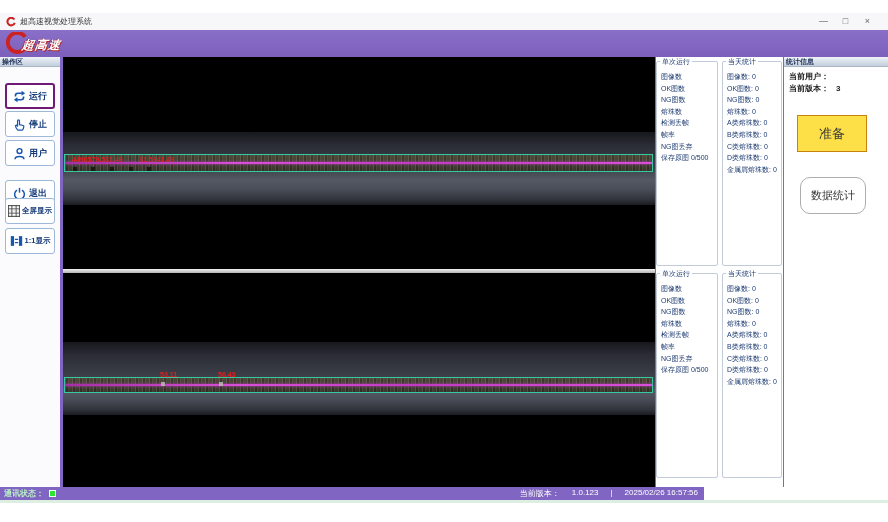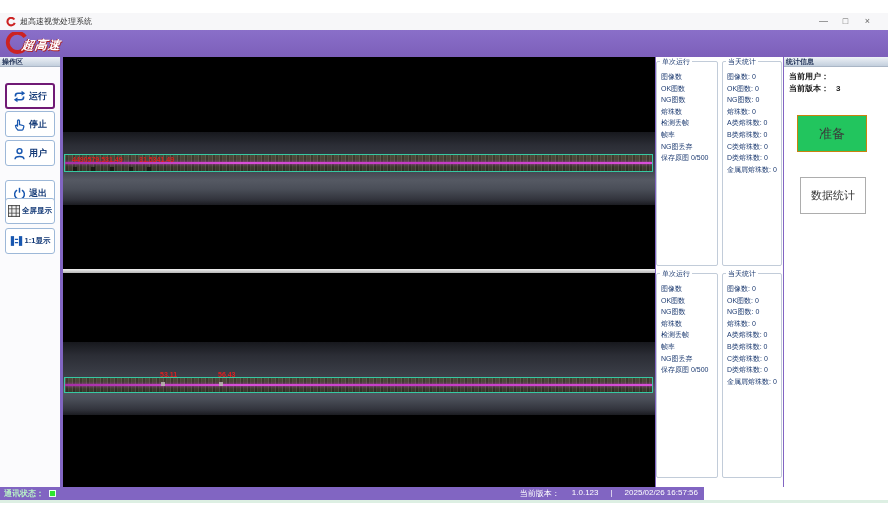--- a/index.html
+++ b/index.html
@@ -65,22 +65,22 @@
   .gb-a { left:0; width:62px; }
   .gb-b { left:66px; width:60px; }
   .gb-h1 { top:4px; height:205px; }
   .gb-h2 { top:216px; height:205px; }
 
   
   .info-panel { position:absolute; left:784px; top:0; width:104px; height:430px; background:#fff; }
   .info-user { position:absolute; left:5px; top:14px; font-size:8px; font-weight:bold; color:#222; white-space:nowrap; }
   .info-recipe { position:absolute; left:5px; top:26px; font-size:8px; font-weight:bold; color:#222; white-space:nowrap; }
   .info-recipe .val { margin-left:7px; }
-  .ready-btn { position:absolute; left:13px; top:58px; width:70px; height:37px; background:#22c55e; border:1px solid #c9830d; font-size:13px; color:#3a3a3a; font-family:inherit; cursor:default; }
-  .data-btn { position:absolute; left:16px; top:120px; width:66px; height:37px; background:#fff; border:1px solid #adadad; border-radius:0; font-size:11px; color:#333; font-family:inherit; cursor:default; }
+  .ready-btn { position:absolute; left:13px; top:58px; width:70px; height:37px; background:#fde047; border:1px solid #c9830d; font-size:13px; color:#3a3a3a; font-family:inherit; cursor:default; }
+  .data-btn { position:absolute; left:16px; top:120px; width:66px; height:37px; background:#fff; border:1px solid #adadad; border-radius:10px; font-size:11px; color:#333; font-family:inherit; cursor:default; }
 
   
   .statusbar { position:absolute; left:0; top:487px; width:704px; height:13px; background:#8165c2; display:flex; align-items:center; font-size:8px; }
   .comm-label { color:#b9f2c6; margin-left:4px; font-weight:bold; }
   .comm-indicator { width:7px; height:7px; background:#2ee52e; border:1px solid #eafff0; margin-left:5px; }
   .status-right { margin-left:auto; margin-right:6px; color:#fff; display:flex; gap:12px; white-space:nowrap; }
   .bottom-strip { position:absolute; left:0; top:500px; width:888px; height:3px; background:#ddefe3; }
 </style>
 </head>
 <body>

